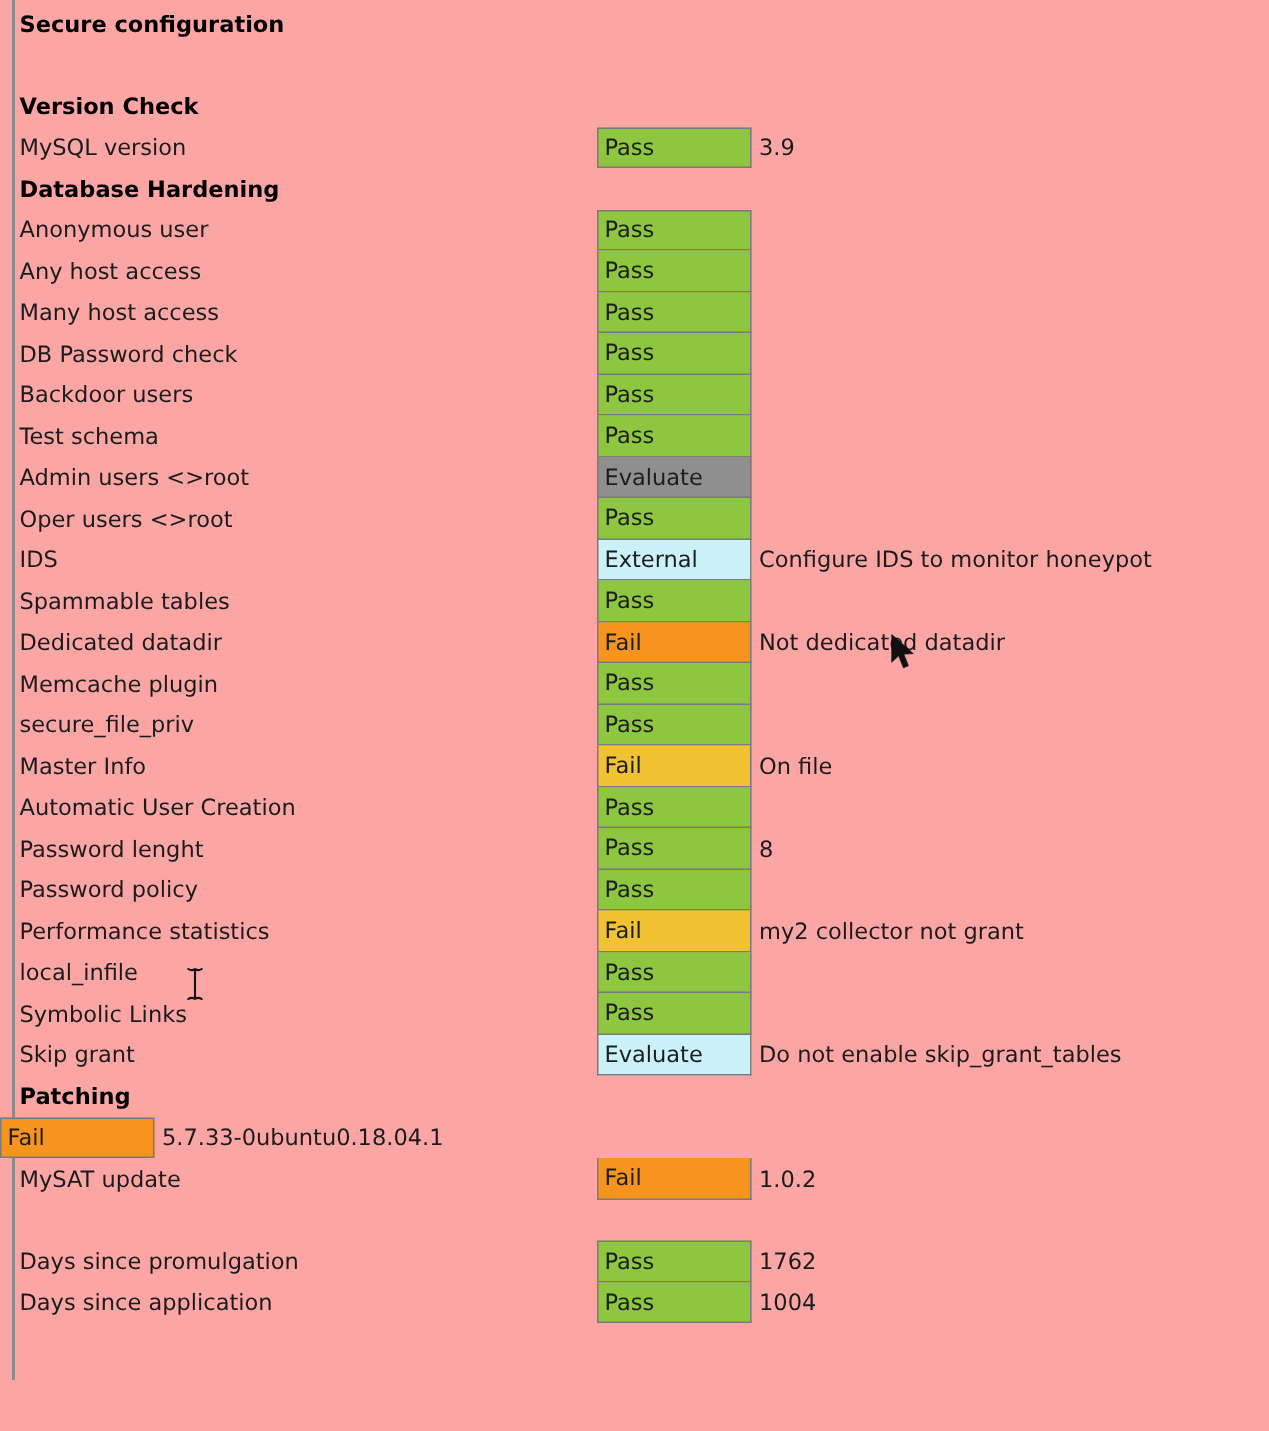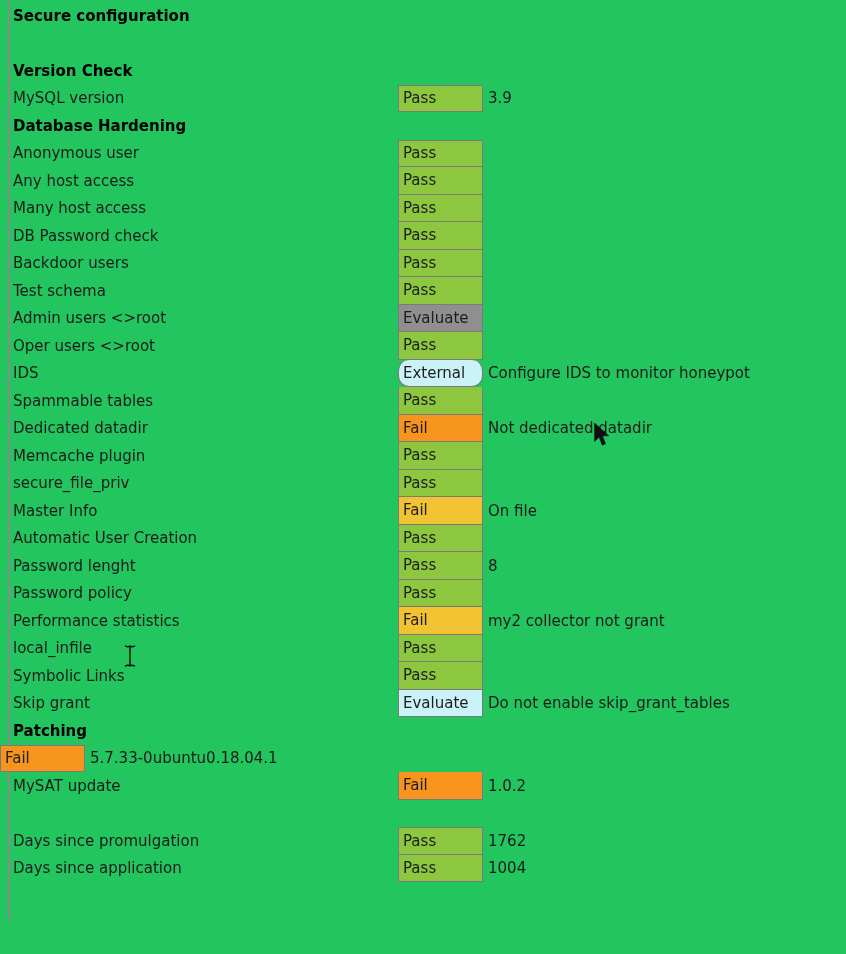--- a/index.html
+++ b/index.html
@@ -6,21 +6,21 @@
     margin: 0;
     padding: 0;
     background: #ffffff;
     font-family: "DejaVu Sans", "Liberation Sans", sans-serif;
   }
   .screen {
     position: relative;
     width: 846px;
     height: 954px;
     overflow: hidden;
-    background: #22c55e;
+    background: #fca5a5;
   }
   .left-rule {
     position: absolute;
     left: 8px;
     top: 0;
     width: 2px;
     height: 920px;
     background: #8a8a8a;
   }
   #rows {
@@ -43,21 +43,21 @@
     display: flex;
     align-items: center;
     white-space: nowrap;
   }
   .row.is-title .cell-label,
   .row.is-section .cell-label {
     font-weight: bold;
     color: #000000;
   }
   .cell-badge {
-    width: 85px;
+    width: 103px;
     box-sizing: border-box;
     font-size: 15px;
     color: #1d1d1d;
     display: flex;
     align-items: center;
     padding-left: 4px;
     white-space: nowrap;
   }
   .cell-badge.has-badge {
     border: 1px solid var(--badge-border, #7a7a7a);
@@ -144,21 +144,21 @@
     <div class="cell-badge has-badge stacked" style="background: rgb(143, 143, 143); --badge-border: #7a7a7a;">Evaluate</div>
     <div class="cell-value"></div>
   </div>
       <div class="row is-check">
     <div class="cell-label">Oper users &lt;&gt;root</div>
     <div class="cell-badge has-badge stacked" style="background: rgb(141, 198, 63); --badge-border: #7a7a7a;">Pass</div>
     <div class="cell-value"></div>
   </div>
       <div class="row is-check">
     <div class="cell-label">IDS</div>
-    <div class="cell-badge has-badge stacked" style="background: rgb(203, 241, 249); border-radius: 11px; --badge-border: #7a7a7a;">External</div>
+    <div class="cell-badge has-badge stacked" style="background: rgb(203, 241, 249); --badge-border: #7a7a7a;">External</div>
     <div class="cell-value">Configure IDS to monitor honeypot</div>
   </div>
       <div class="row is-check">
     <div class="cell-label">Spammable tables</div>
     <div class="cell-badge has-badge stacked" style="background: rgb(141, 198, 63); --badge-border: #7a7a7a;">Pass</div>
     <div class="cell-value"></div>
   </div>
       <div class="row is-check">
     <div class="cell-label">Dedicated datadir</div>
     <div class="cell-badge has-badge stacked" style="background: rgb(247, 148, 30); --badge-border: #7a7a7a;">Fail</div>

